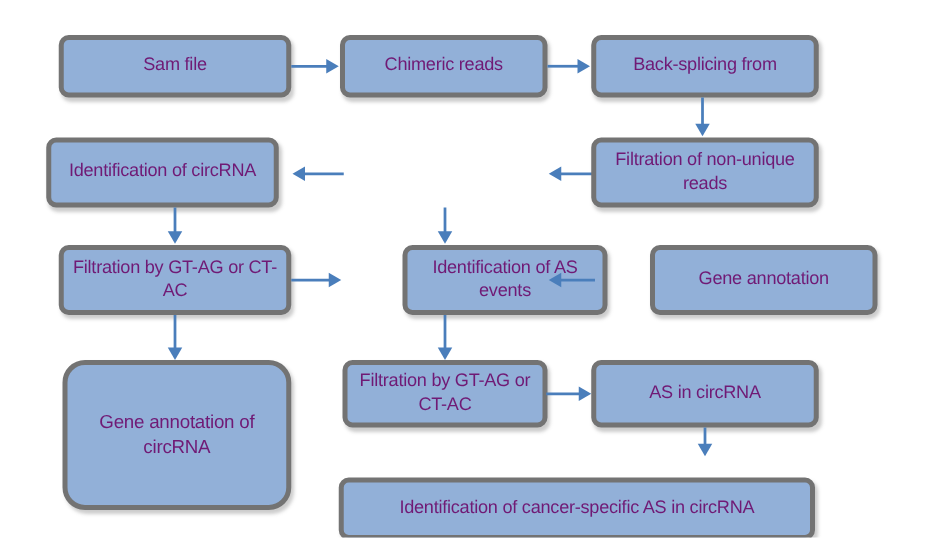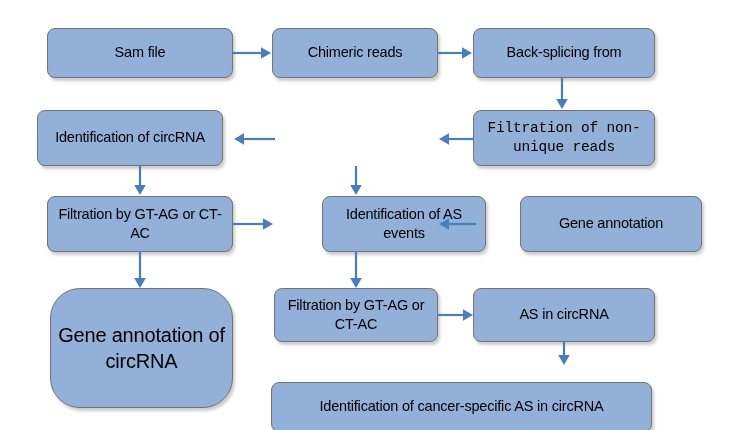--- a/index.html
+++ b/index.html
@@ -16,36 +16,36 @@
   #canvas {
     position: relative;
     width: 742px;
     height: 430px;
     background: #ffffff;
   }
   .node {
     position: absolute;
     box-sizing: border-box;
     background: #92b0d8;
-    border: 1px solid #737373;
+    border: 4px solid #737373;
     border-radius: 8px;
     box-shadow: 2px 3px 3px rgba(120,120,120,0.38);
     display: flex;
     align-items: center;
     justify-content: flex-end;
     text-align: center;
-    color: #000000;
+    color: #701a75;
     font-size: 14.5px;
     line-height: 1.32;
     letter-spacing: -0.2px;
     padding: 2px 6px;
   }
   .node.big {
-    border-radius: 30px;
-    font-size: 20px;
+    border-radius: 18px;
+    font-size: 15px;
   }
   .node-label {
     display: block;
     width: 100%;
   }
   
   .arrow {
     position: absolute;
   }
   .arrow svg {
@@ -111,21 +111,21 @@
   </div>
 
 
   <div class="arrow" style="left:436px; top:130px;">
     <svg width="40" height="18" viewBox="0 0 40 18">
       <line class="edge-line" x1="40" y1="9" x2="12" y2="9"></line>
       <polygon class="edge-head" points="13,3.2 3,9 13,14.8"></polygon>
     </svg>
   </div>
 
-  <div class="node" style="left:473px; top:110px; width:182px; height:56px;font-family:Liberation Mono, monospace;">
+  <div class="node" style="left:473px; top:110px; width:182px; height:56px;">
     <span class="node-label">Filtration of non-unique reads</span>
   </div>
 
   <div class="arrow" style="left:131px; top:166px;">
     <svg width="18" height="30" viewBox="0 0 18 30">
       <line class="edge-line" x1="9" y1="0" x2="9" y2="20"></line>
       <polygon class="edge-head" points="3.2,19 9,29 14.8,19"></polygon>
     </svg>
   </div>
 

